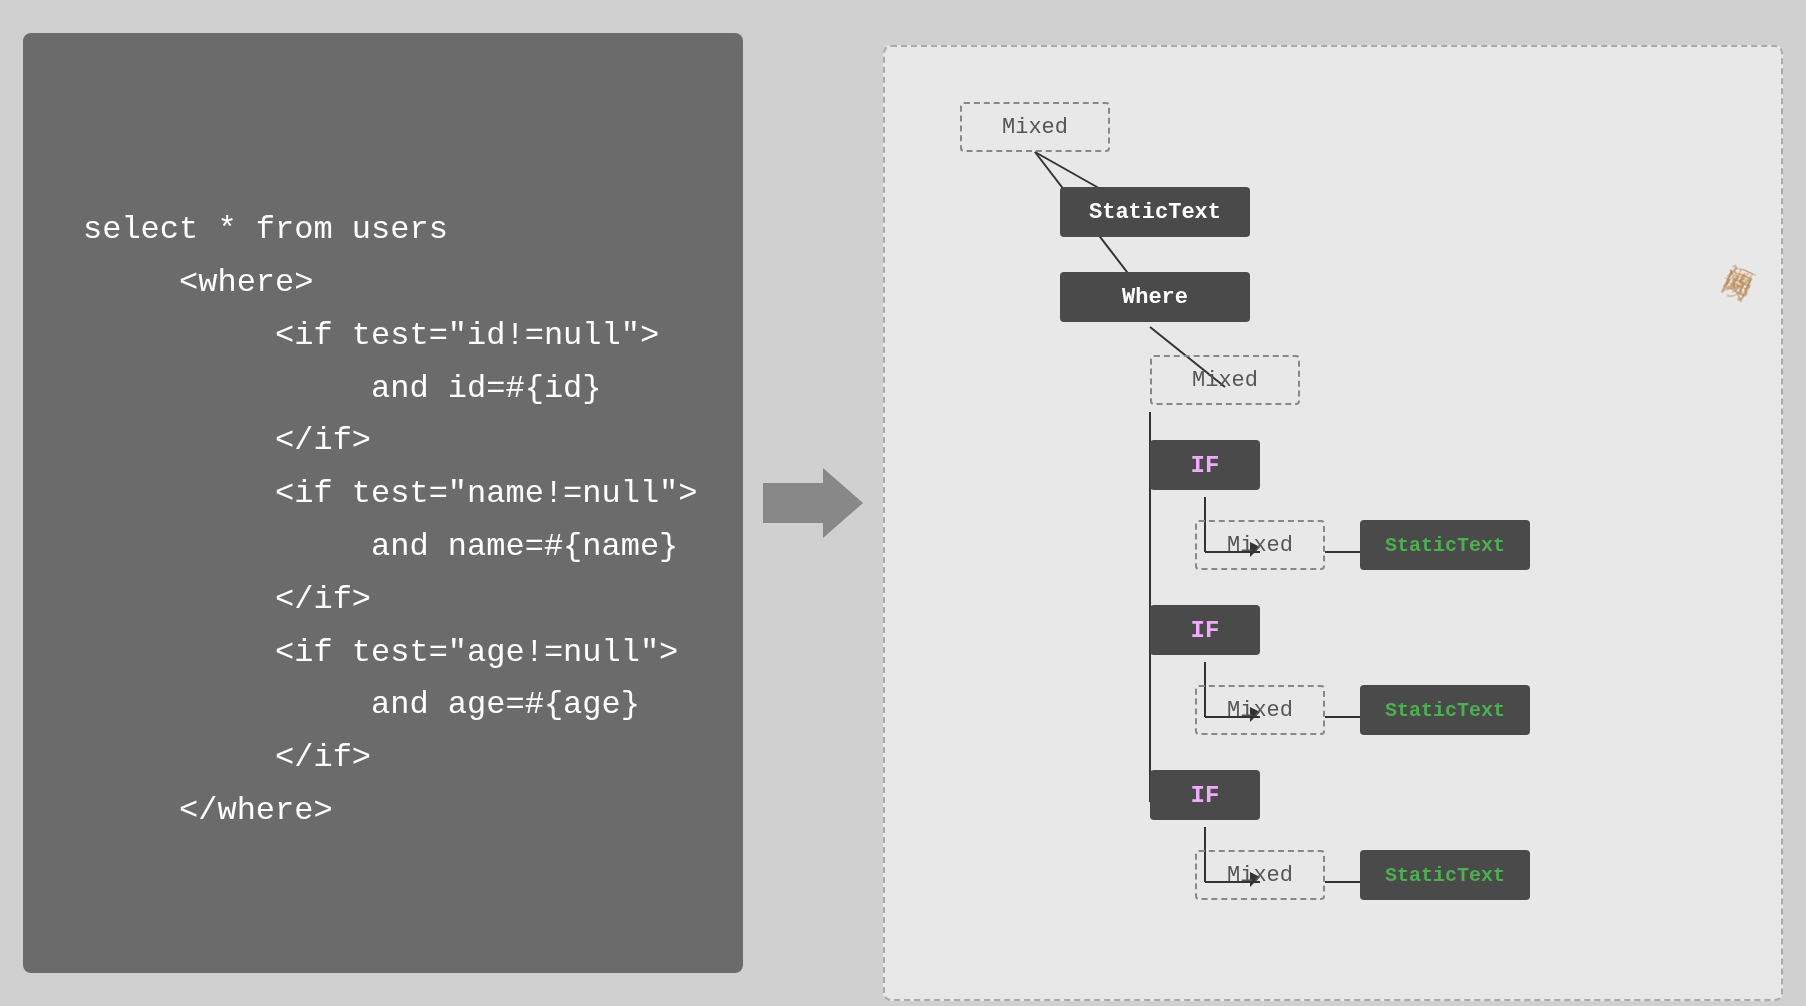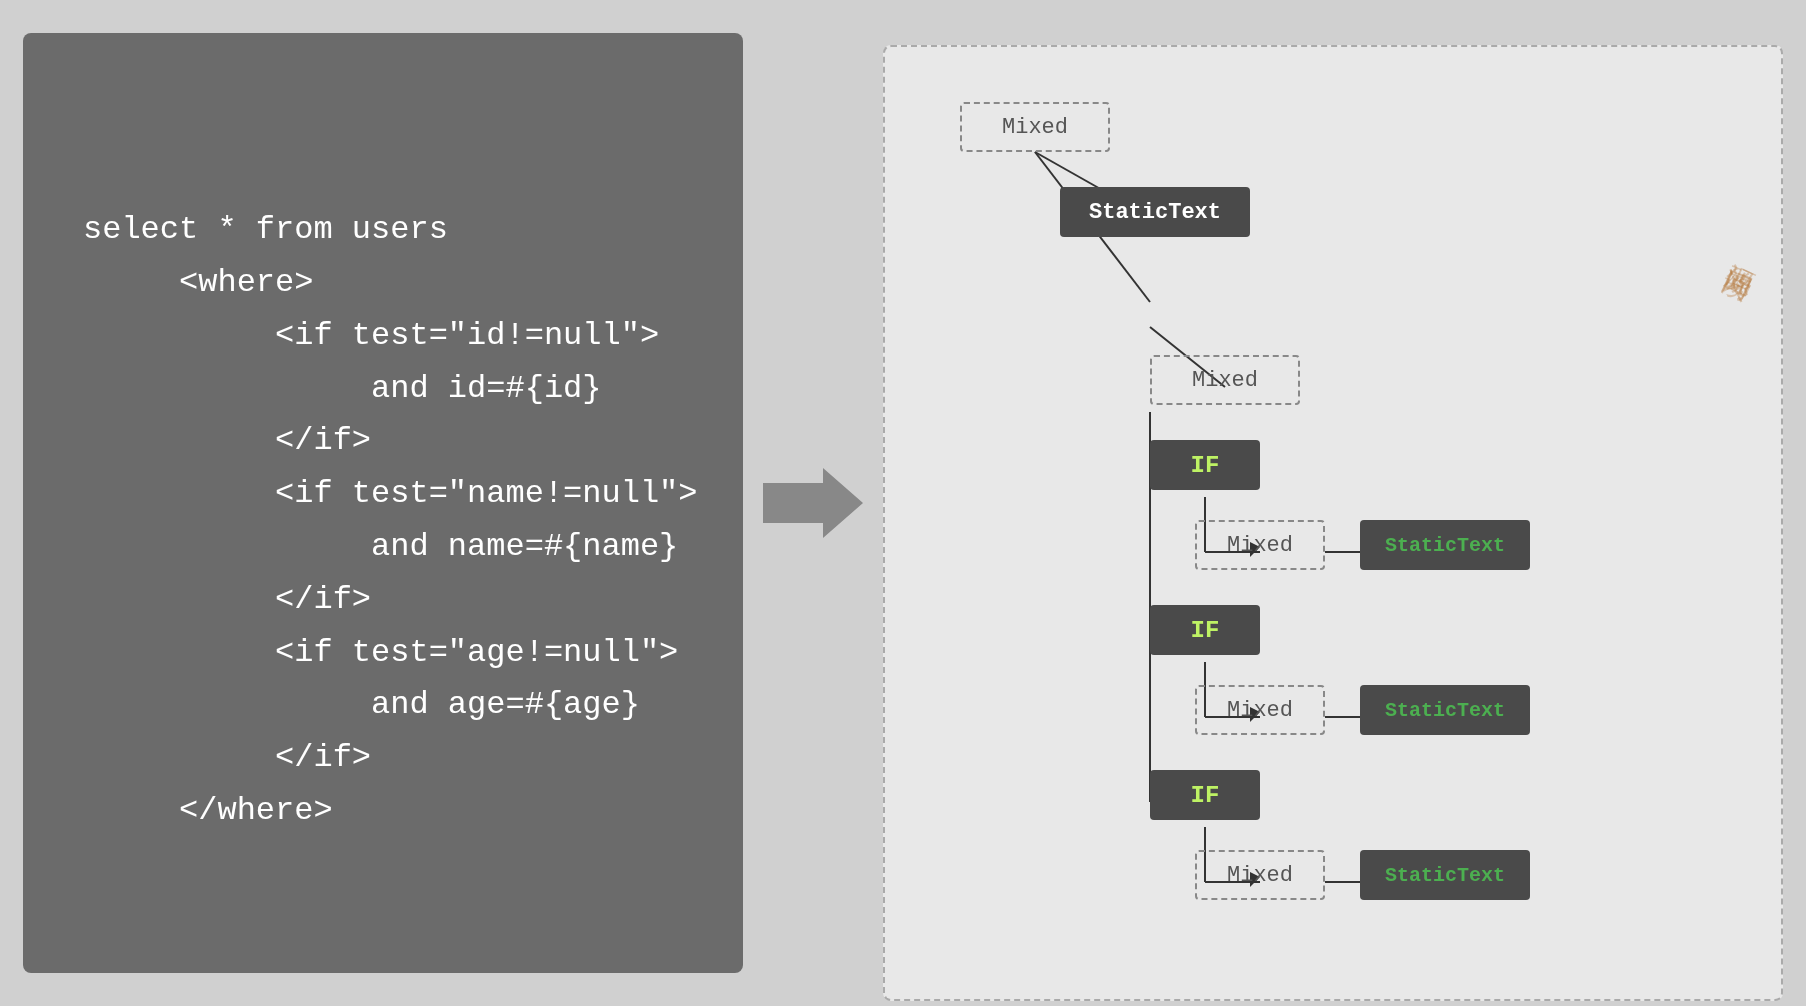--- a/index.html
+++ b/index.html
@@ -99,21 +99,21 @@
     }
     
     .node-dark {
       background: #4a4a4a;
       color: #ffffff;
       font-weight: bold;
     }
     
     .node-if {
       background: #4a4a4a;
-      color: #bef264;
+      color: #f0abfc;
       font-weight: bold;
       font-size: 24px;
     }
     
     .node-static-green {
       background: #4a4a4a;
       color: #4caf50;
       font-weight: bold;
       font-size: 20px;
     }
@@ -192,20 +192,23 @@
     </svg>
 
     <div class="tree-node node-dashed" style="left:75px; top:55px; width:150px; height:50px;">
       <span>Mixed</span>
     </div>
 
     <div class="tree-node node-dark" style="left:175px; top:140px; width:190px; height:50px;">
       <span>StaticText</span>
     </div>
 
+    <div class="tree-node node-dark" style="left:175px; top:225px; width:190px; height:50px;">
+      <span>Where</span>
+    </div>
 
     <div class="tree-node node-dashed" style="left:265px; top:308px; width:150px; height:50px;">
       <span>Mixed</span>
     </div>
 
     <div class="tree-node node-if" style="left:265px; top:393px; width:110px; height:50px;">
       <span>IF</span>
     </div>
 
     <div class="tree-node node-dashed" style="left:310px; top:473px; width:130px; height:50px;">

